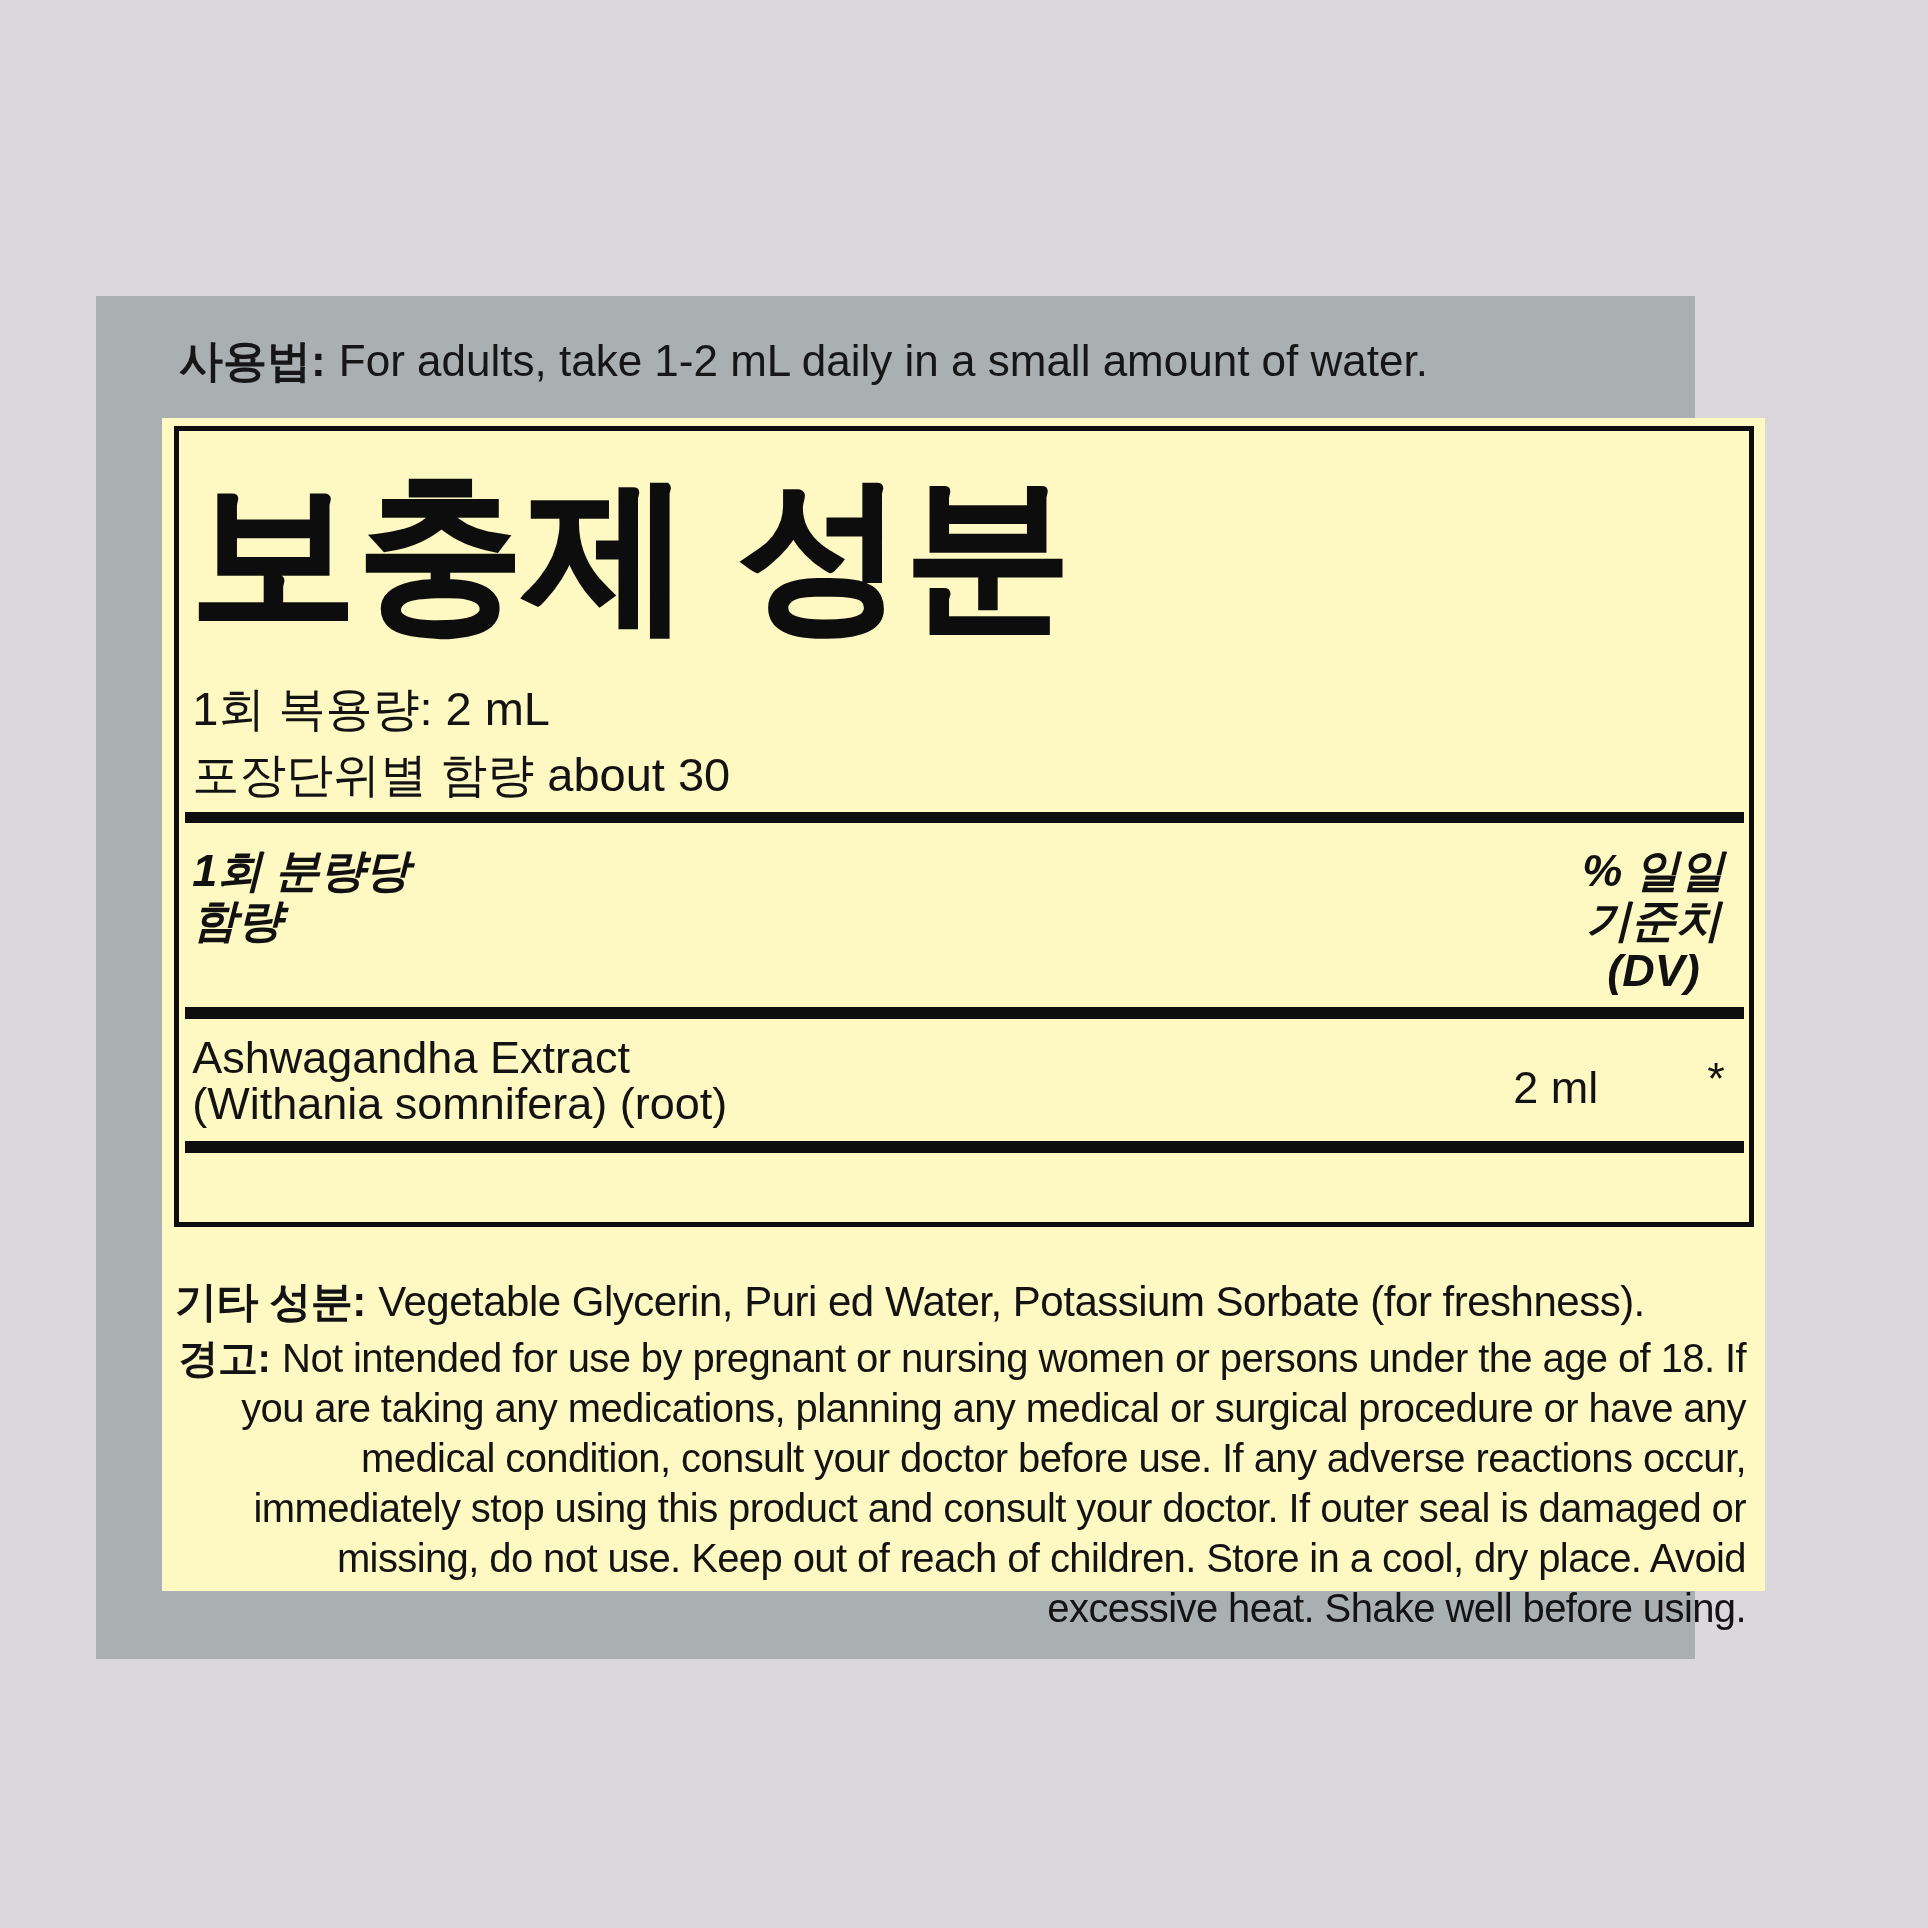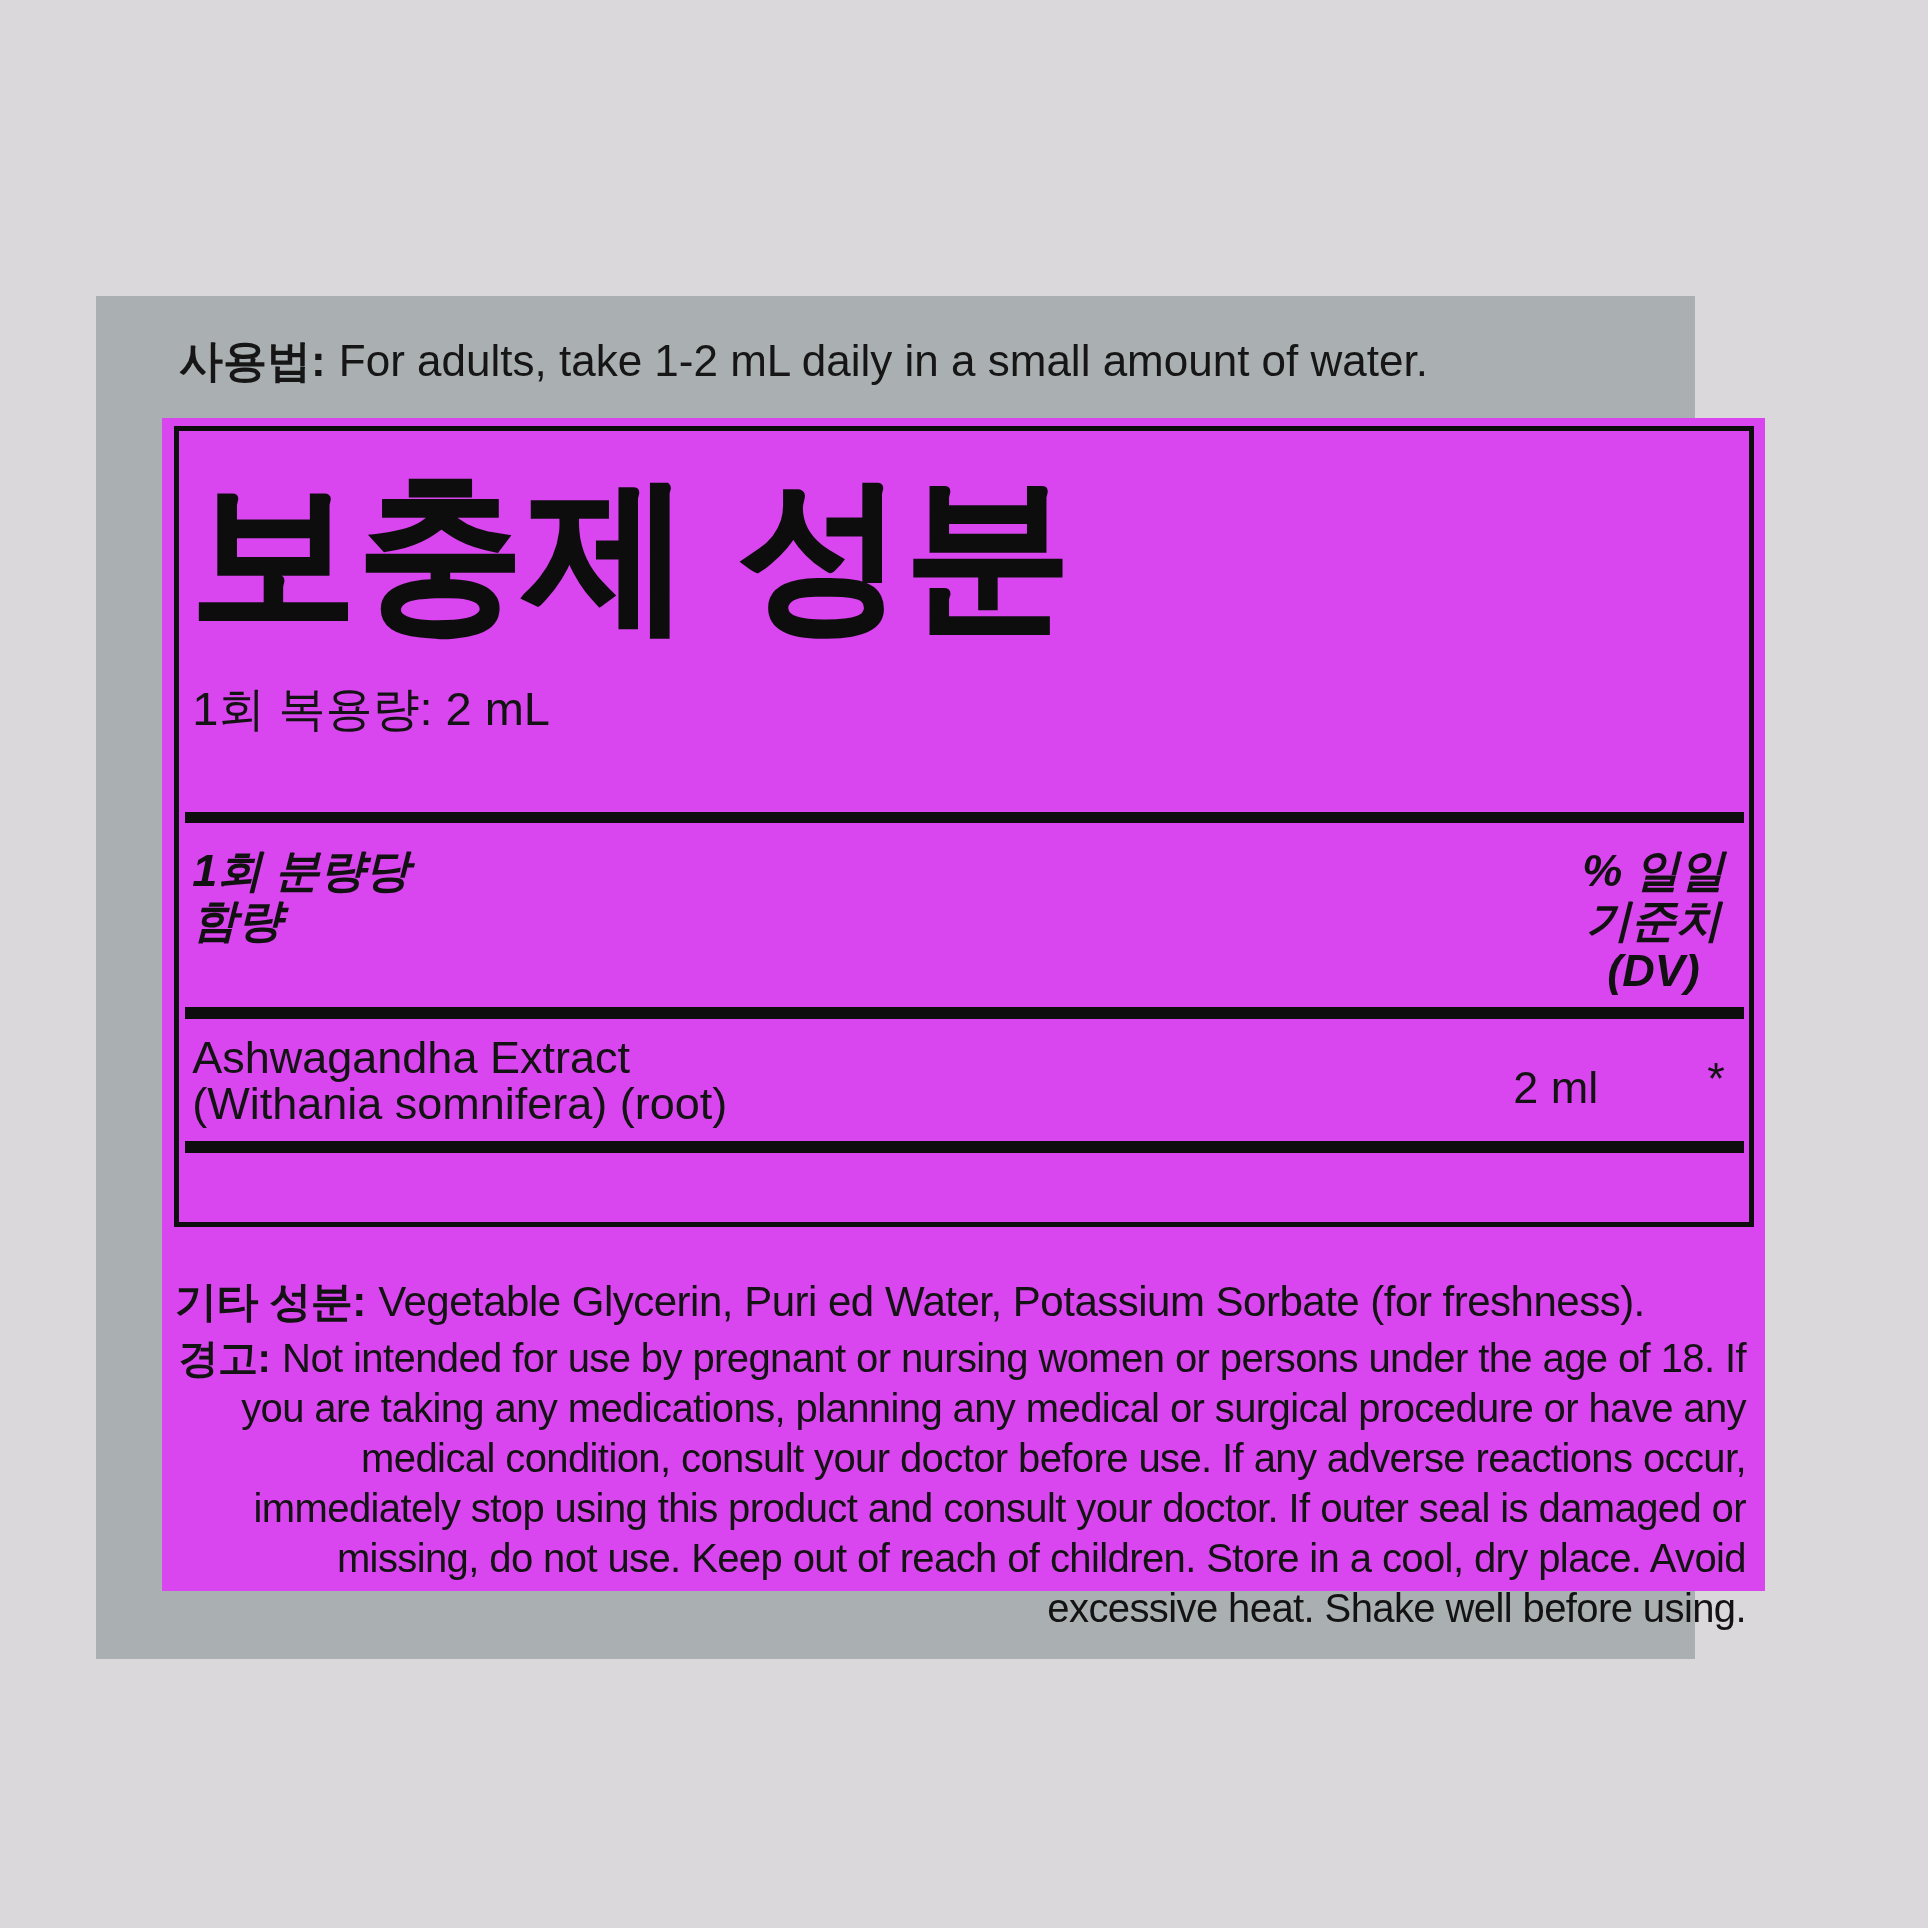--- a/index.html
+++ b/index.html
@@ -15,21 +15,21 @@
     background:#aaafb1;
   }
   .usage{
     left:179px;top:331px;
     font-size:44px;line-height:58px;white-space:nowrap;
     color:#161616;
   }
   .lbl{font-weight:700;margin-right:0.30em;}
   .sheet{
     left:162px;top:418px;width:1603px;height:1173px;
-    background:#d946ef;
+    background:#fef9c3;
   }
   .facts-box{
     left:12.2px;top:7.5px;width:1580px;height:801px;
     border:5.6px solid #0d0d0d;box-sizing:border-box;
   }
   .facts-title{
     left:11.3px;top:28px;
     font-size:166px;font-weight:900;line-height:1.15;
     letter-spacing:0.9px;white-space:nowrap;
     -webkit-text-stroke:2.8px #0d0d0d;
@@ -69,20 +69,21 @@
     <span class="lbl">사용법:</span><span>For adults, take 1-2 mL daily in a small amount of water.</span>
   </div>
 
   <div class="abs sheet" style="left:66px;top:122px;">
 
     <div class="abs facts-box">
 
       <div class="abs facts-title">보충제 성분</div>
 
       <div class="abs serving serving1">1회 복용량: 2 mL</div>
+      <div class="abs serving serving2">포장단위별 함량 about 30</div>
 
       <div class="abs bar bar1"></div>
 
       <div class="abs col-head left">
         <div>1회 분량당</div>
         <div>함량</div>
       </div>
 
       <div class="abs col-head right">
         <div>% 일일</div>

